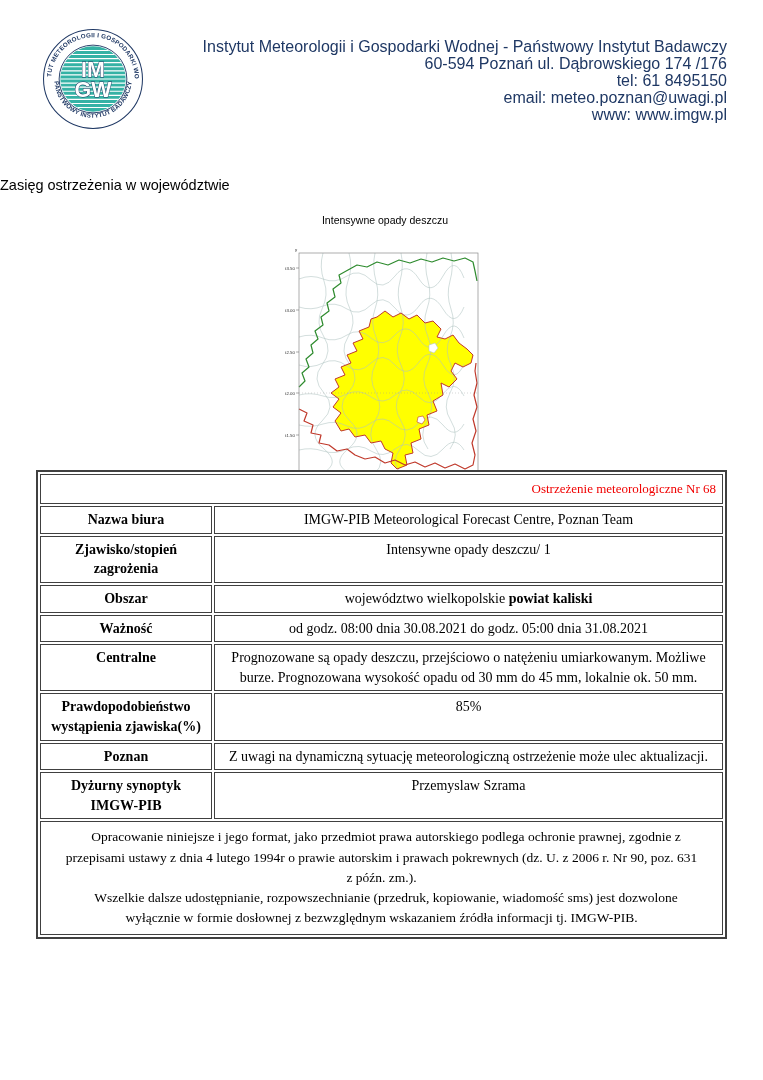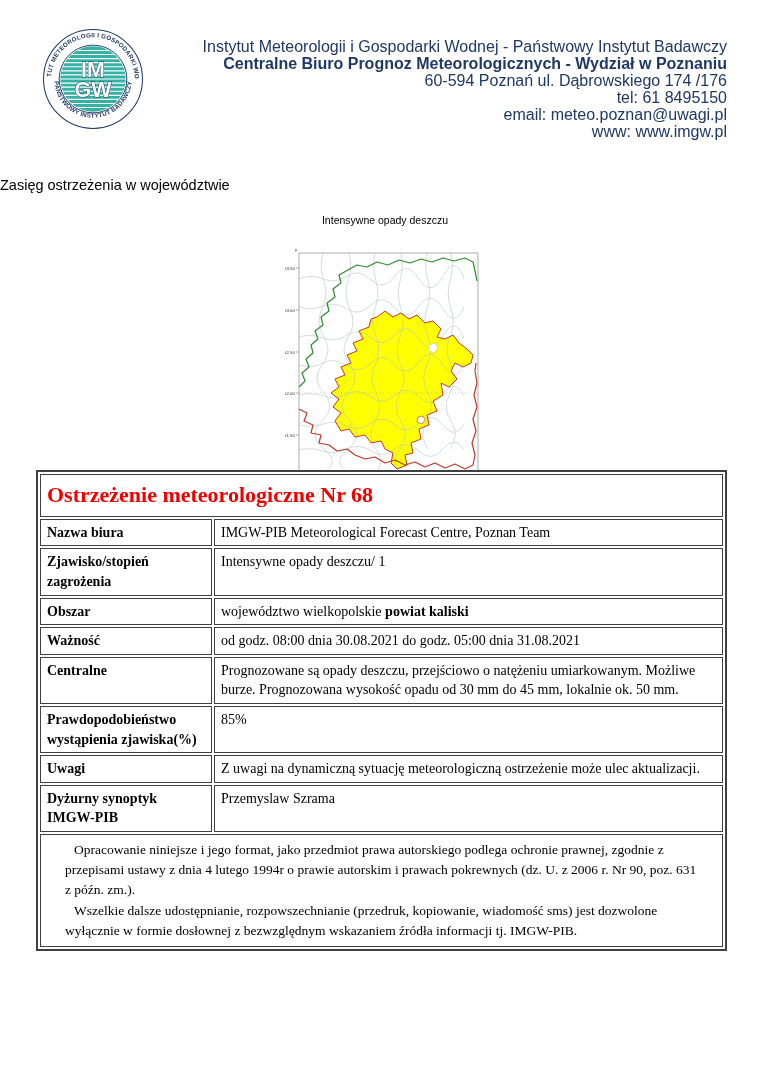--- a/index.html
+++ b/index.html
@@ -40,24 +40,24 @@
 
   .warn-table{
     position:absolute;top:470px;left:36px;width:691px;
     border-collapse:separate;border-spacing:2px;
     border:2px solid var(--table-border,#404040);
     font-family:"Liberation Serif",serif;font-size:14px;line-height:1.4;
     background:#fff;
   }
   .warn-table td{
     border:1px solid var(--table-border,#404040);
-    padding:3px 6px;vertical-align:top;background:#fff;
+    padding:3px 6px;vertical-align:top;background:#fff;text-align:center;
   }
   td.title-cell{
-    text-align:left;font-weight:bold;font-size:22px;
+    text-align:right;font-weight:normal;font-size:13px;
     color:var(--warning-title,#f00000);padding:5px 6px;
   }
   td.label-cell{width:172px;font-weight:bold;}
   td.footer-cell{font-size:13.5px;line-height:1.5;padding:5px 24px;}
   .footer-par{text-indent:9px;}
   .ring-text{font-size:6.1px;font-weight:bold;fill:var(--logo-navy,#1F3864);letter-spacing:0.2px;}
   .monogram{
     font-family:"Liberation Sans",sans-serif;font-weight:bold;font-size:21px;
     fill:#fff;stroke:var(--logo-navy,#1F3864);stroke-width:0.9;paint-order:stroke;
   }
@@ -86,21 +86,20 @@
     <text class="ring-text">
       <textPath href="#arcBottom" startOffset="50%" text-anchor="middle">PAŃSTWOWY INSTYTUT BADAWCZY</textPath>
     </text>
     <text class="monogram" x="50" y="48" text-anchor="middle">IM</text>
     <text class="monogram" x="50" y="68" text-anchor="middle">GW</text>
   </svg>
 </div>
 
 <div class="header-text">
   <div>Instytut Meteorologii i Gospodarki Wodnej - Państwowy Instytut Badawczy</div>
-  <div class="bold">Centralne Biuro Prognoz Meteorologicznych - Wydział w Poznaniu</div>
   <div>60-594 Poznań ul. Dąbrowskiego 174 /176</div>
   <div>tel: 61 8495150</div>
   <div>email: meteo.poznan@uwagi.pl</div>
   <div>www: www.imgw.pl</div>
 </div>
 
 <div class="section-title">Zasięg ostrzeżenia w województwie</div>
 
 <div class="map-wrap">
   <div class="map-title">Intensywne opady deszczu</div>
@@ -197,21 +196,21 @@
     </tr>
     <tr>
       <td class="label-cell">Centralne</td>
       <td>Prognozowane są opady deszczu, przejściowo o natężeniu umiarkowanym. Możliwe burze. Prognozowana wysokość opadu od 30 mm do 45 mm, lokalnie ok. 50 mm.</td>
     </tr>
     <tr>
       <td class="label-cell">Prawdopodobieństwo wystąpienia zjawiska(%)</td>
       <td>85%</td>
     </tr>
     <tr>
-      <td class="label-cell">Uwagi</td>
+      <td class="label-cell">Poznan</td>
       <td>Z uwagi na dynamiczną sytuację meteorologiczną ostrzeżenie może ulec aktualizacji.</td>
     </tr>
     <tr>
       <td class="label-cell"><span>Dyżurny synoptyk</span><br><span>IMGW-PIB</span></td>
       <td>Przemyslaw Szrama</td>
     </tr>
     <tr>
       <td colspan="2" class="footer-cell">
         <div class="footer-par">Opracowanie niniejsze i jego format, jako przedmiot prawa autorskiego podlega ochronie prawnej, zgodnie z przepisami ustawy z dnia 4 lutego 1994r o prawie autorskim i prawach pokrewnych (dz. U. z 2006 r. Nr 90, poz. 631 z późn. zm.).</div>
         <div class="footer-par">Wszelkie dalsze udostępnianie, rozpowszechnianie (przedruk, kopiowanie, wiadomość sms) jest dozwolone wyłącznie w formie dosłownej z bezwzględnym wskazaniem źródła informacji tj. IMGW-PIB.</div>

